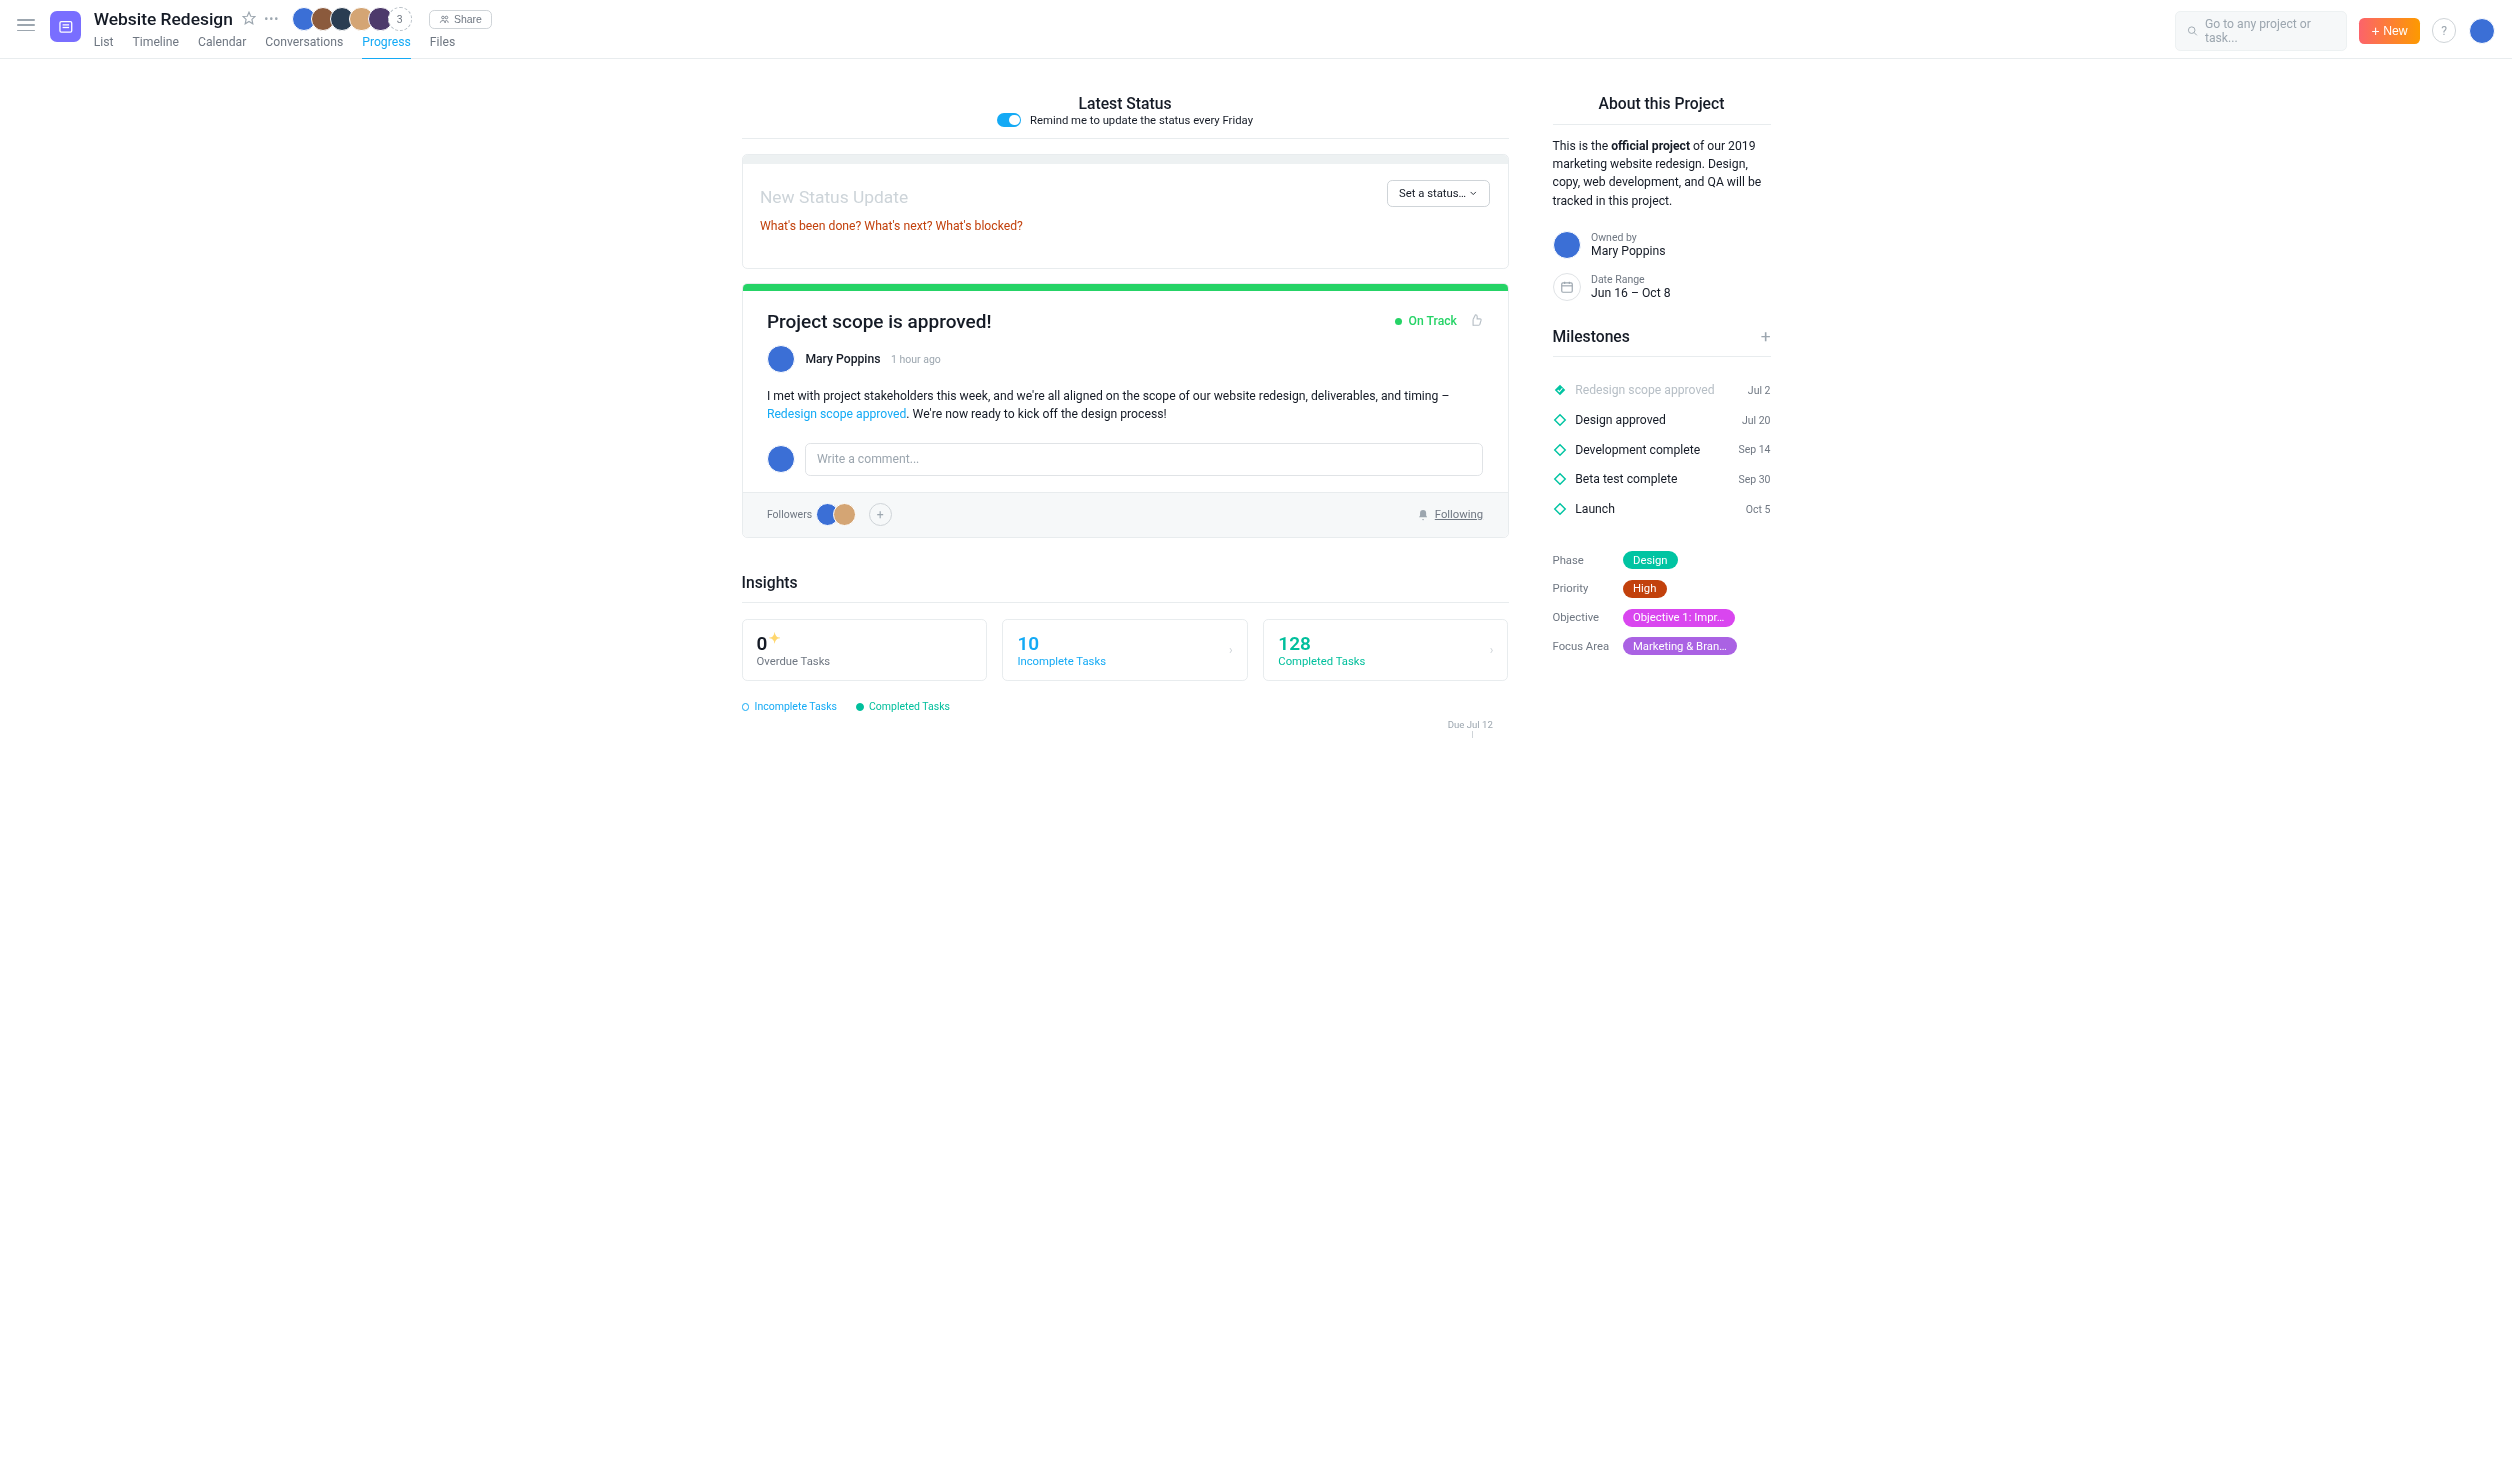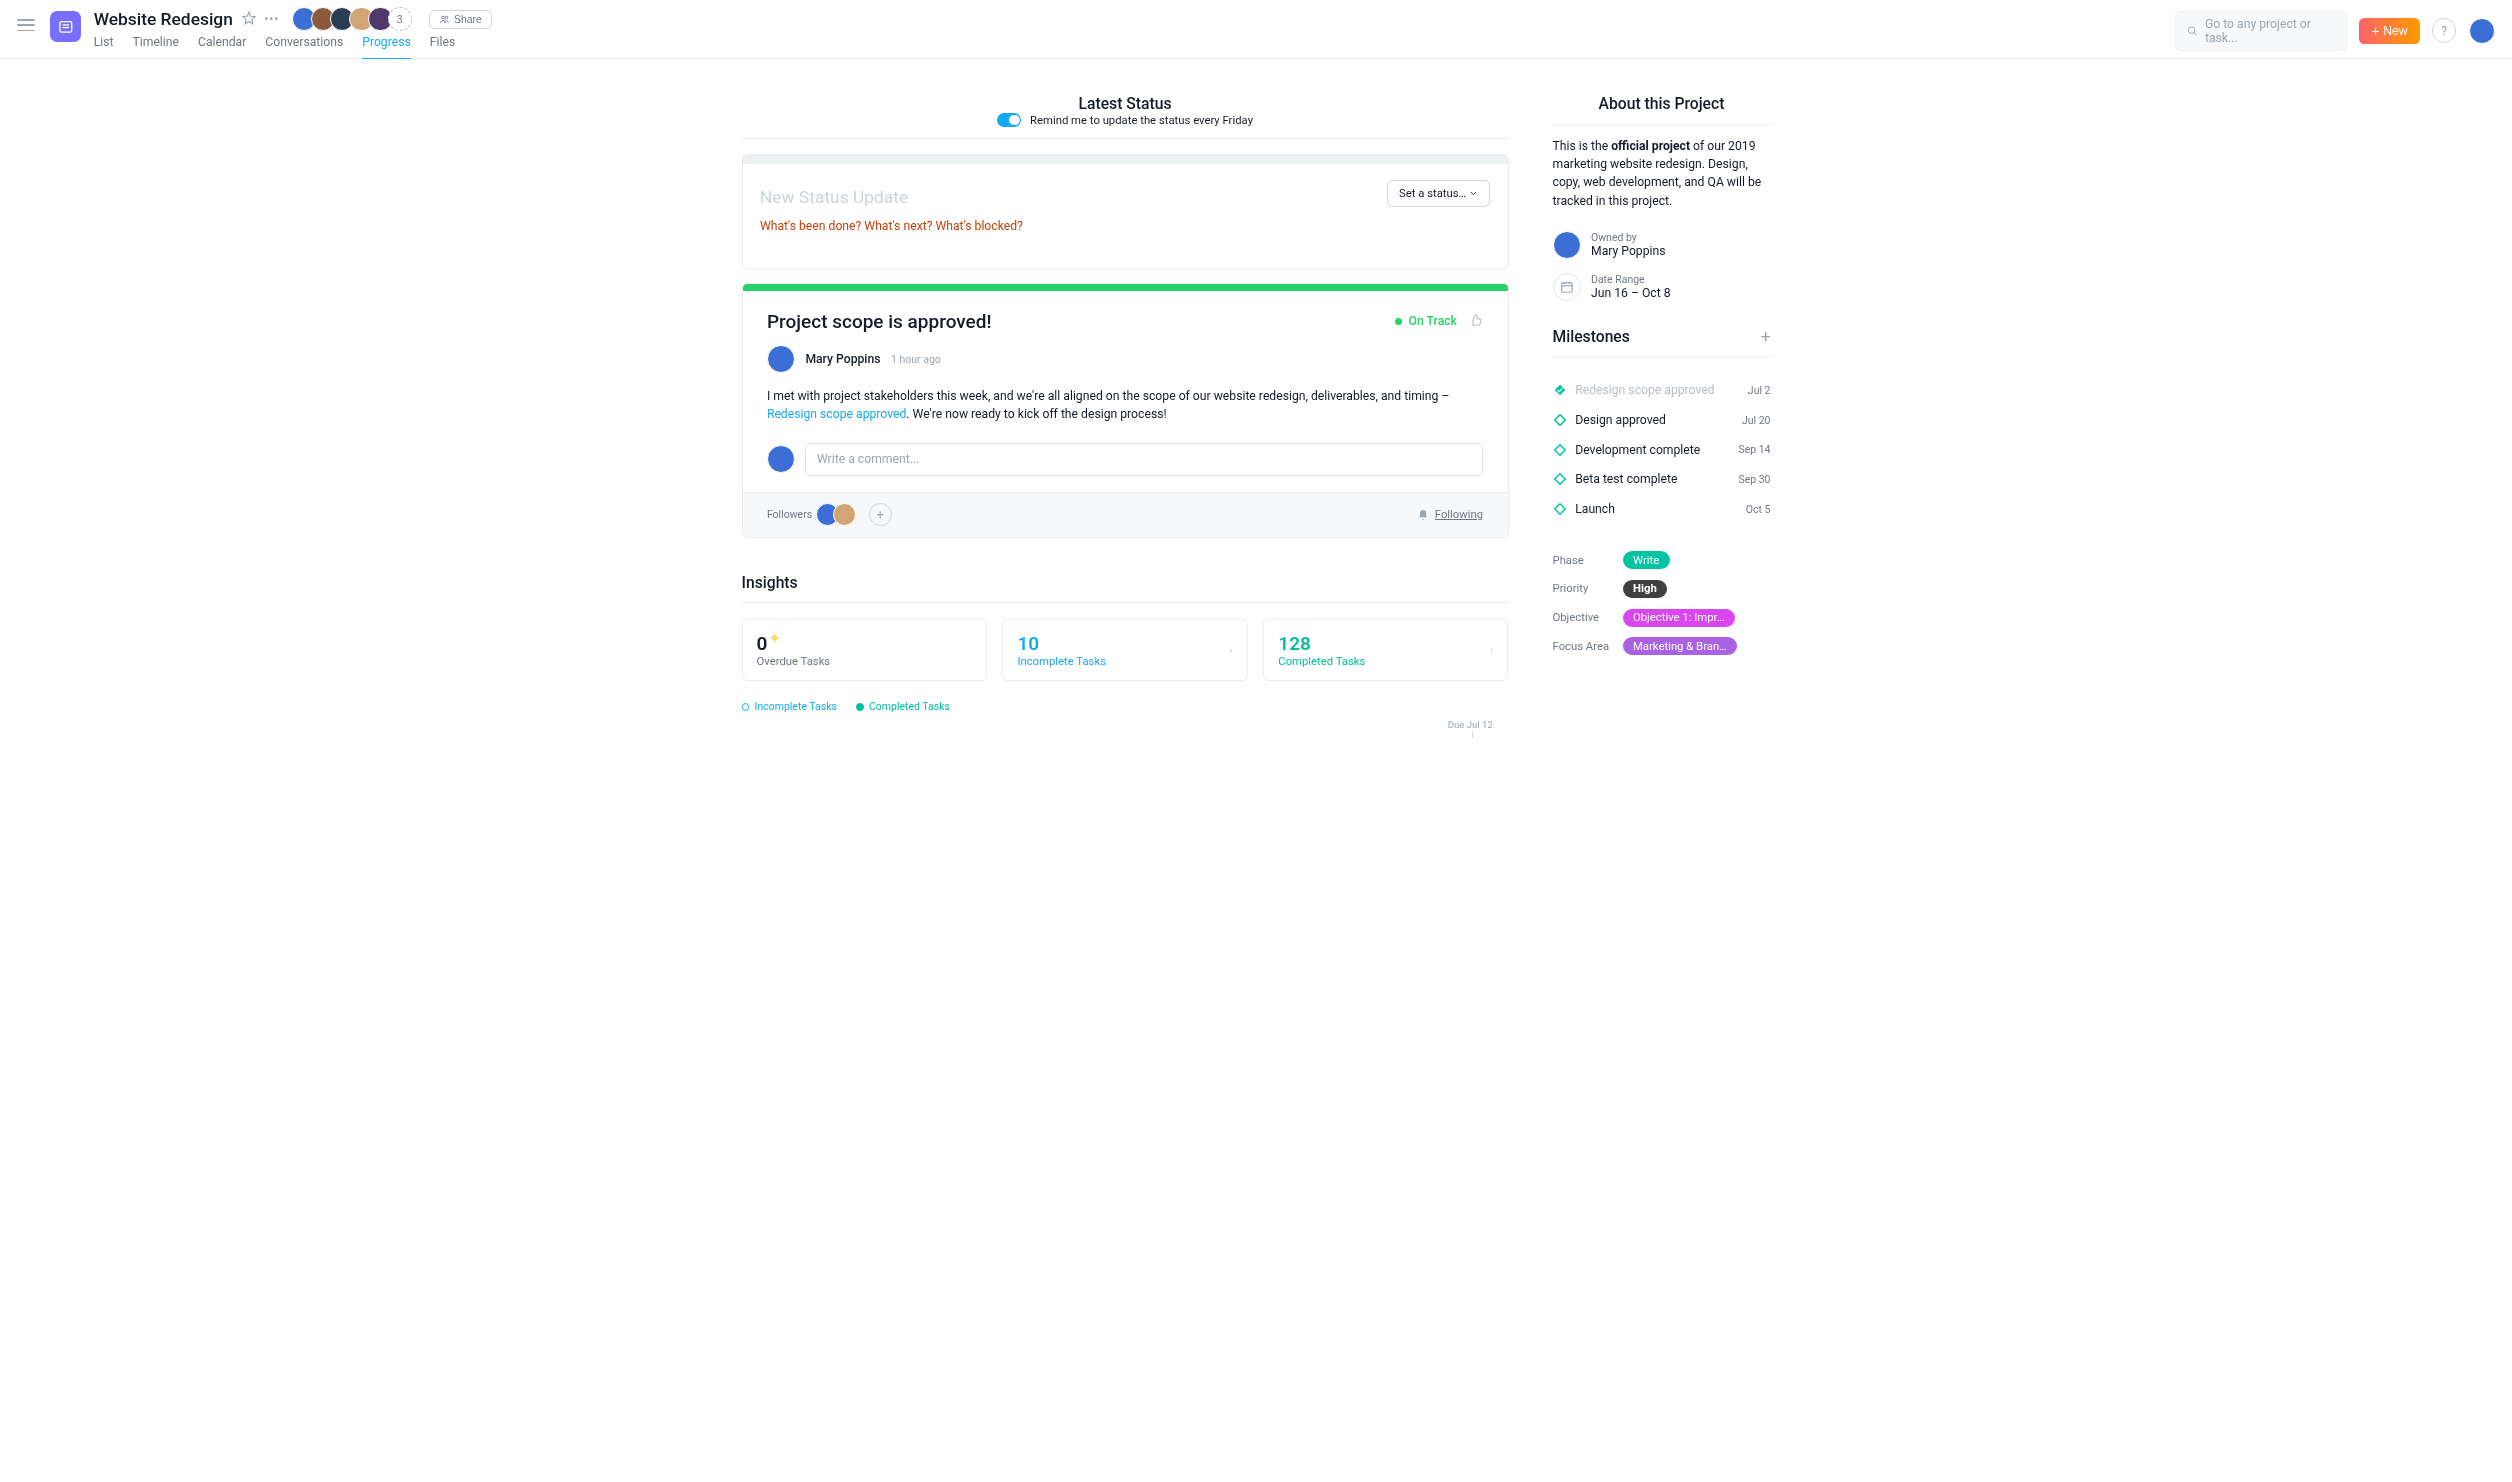--- a/index.html
+++ b/index.html
@@ -130,21 +130,21 @@
 .add-milestone { color: #9ca6af; font-size: 17.4px; cursor: pointer; line-height: 1; }
 .milestone-row { display: flex; align-items: center; gap: 8.7px; margin-bottom: 15.7px; font-size: 12.2px; }
 .ms-icon { width: 14px; height: 14px; }
 .ms-done .ms-label { color: #b7bfc6; }
 .ms-date { margin-left: auto; font-size: 10.5px; color: #6f7782; }
 .custom-fields { margin-top: 35px; }
 .cf-row { display: flex; align-items: center; margin-bottom: 10.5px; font-size: 11.3px; }
 .cf-label { width: 70px; color: #6f7782; }
 .pill { padding: 2.6px 10.5px; border-radius: 10.5px; font-size: 11.3px; color: #fff; max-width: 122px; overflow: hidden; text-overflow: ellipsis; white-space: nowrap; }
 .pill-teal { background: #00c4a2; }
-.pill-red { background: #404040; font-weight: bold; }
+.pill-red { background: #c2410c; }
 .pill-purple { background: #d946ef; }
 .pill-magenta { background: #aa62e3; }
 .av1 { background: #3b6fd6; }
 .av2 { background: #8b5a3c; }
 .av3 { background: #2a3d52; }
 .av4 { background: #d4a574; }
 .av5 { background: #4d3a6b; }
 .av-owner { background: #3b6fd6; }
 </style>
 </head>
@@ -398,21 +398,21 @@
             <polygon points="12 3 21 12 12 21 3 12"></polygon>
           </svg>
           <span class="ms-label">Launch</span>
           <span class="ms-date">Oct 5</span>
         </div>
       </div>
 
     <div class="custom-fields" id="custom-fields">
         <div class="cf-row">
           <div class="cf-label">Phase</div>
-          <div class="pill pill-teal">Write</div>
+          <div class="pill pill-teal">Design</div>
         </div>
         <div class="cf-row">
           <div class="cf-label">Priority</div>
           <div class="pill pill-red">High</div>
         </div>
         <div class="cf-row">
           <div class="cf-label">Objective</div>
           <div class="pill pill-purple">Objective 1: Impr…</div>
         </div>
         <div class="cf-row">

